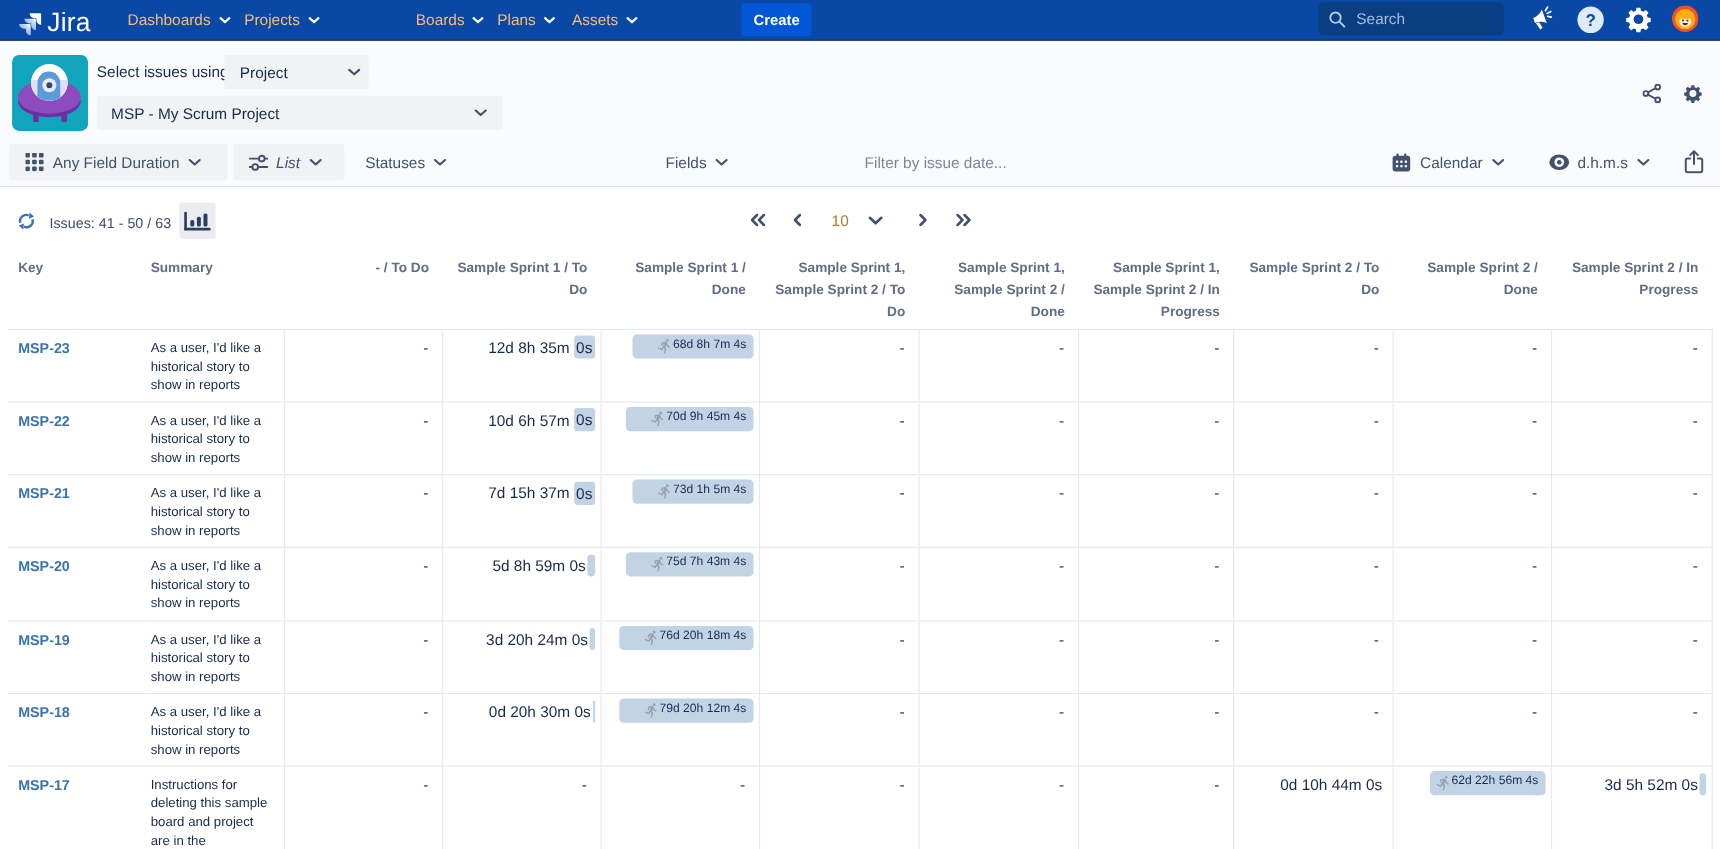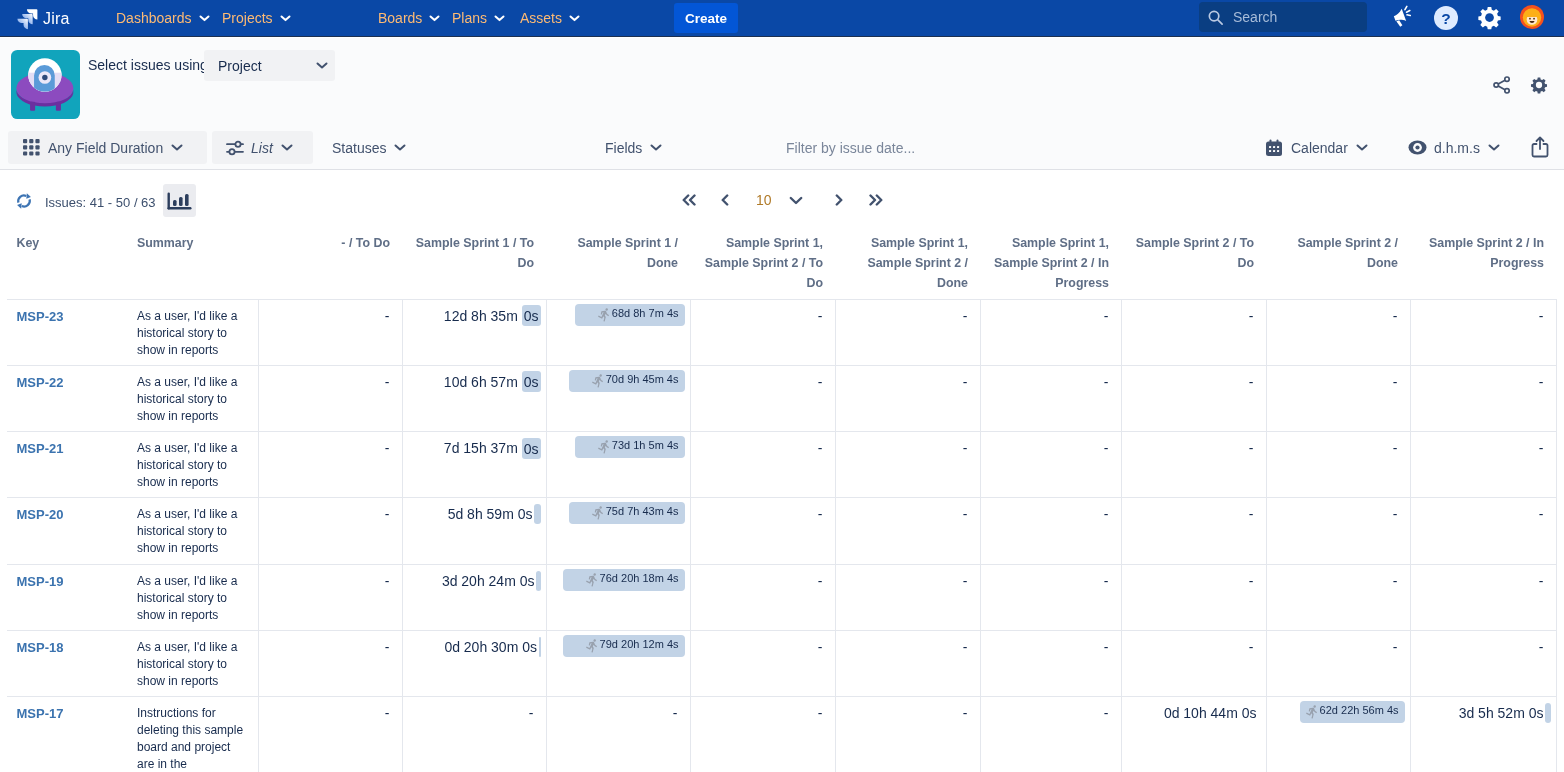--- a/index.html
+++ b/index.html
@@ -2,21 +2,21 @@
 <html><head>
 <meta charset="utf-8">
 <style>
   * { margin:0; padding:0; box-sizing:border-box; }
   html,body { width:1564px; height:772px; overflow:hidden; background:#fff;
     font-family:"Liberation Sans", sans-serif; }
   
   .nav { position:absolute; left:0; top:0; width:1564px; height:37px;
     background:#0a48a6; border-bottom:1px solid #1c3050; }
   .logo { position:absolute; left:15px; top:7px; display:flex; align-items:center; }
-  .logo span { color:#fff; font-size:16px; margin-left:5px; letter-spacing:0.2px; }
+  .logo span { color:#fff; font-size:24px; margin-left:5px; letter-spacing:0.2px; }
   .nitem { position:absolute; top:0; height:36px; color:#fdba74; font-size:14px;
     display:flex; align-items:center;justify-content:center; }
   .nitem svg { margin-left:7px; }
   .createbtn { background:#0356d6; color:#fff; font-size:13.5px; font-weight:700;
     border-radius:3px; width:64px; height:30px; display:flex; align-items:center;
     justify-content:center; position:absolute; left:674px; top:3px; }
   .search { position:absolute; left:1199px; top:2px; width:168px; height:30px;
     background:#0a3e82; border-radius:4px; display:flex; align-items:center; }
   .search span { color:#a7bcd9; font-size:14px; margin-left:9px; }
   .navicon { position:absolute; top:4px; }
@@ -169,20 +169,25 @@
     </g>
     <circle cx="37.3" cy="30.3" r="7" fill="#ece8f8"></circle>
     <circle cx="37.3" cy="30.3" r="3" fill="#2e4a7a"></circle>
   </svg>
   <div class="lbl">Select issues using</div>
   <div class="sel sel1">Project
     <svg class="cv" style="left:112px;top:12px" width="12" height="8" viewBox="0 0 12 8">
         <path d="M1.5 1.5l4.5 4 4.5-4" stroke="#42526e" stroke-width="2" fill="none" stroke-linecap="round" stroke-linejoin="round"></path>
       </svg>
   </div>
+  <div class="sel sel2">MSP - My Scrum Project
+    <svg class="cv" style="left:343px;top:12px" width="12" height="8" viewBox="0 0 12 8">
+        <path d="M1.5 1.5l4.5 4 4.5-4" stroke="#42526e" stroke-width="2" fill="none" stroke-linecap="round" stroke-linejoin="round"></path>
+      </svg>
+  </div>
   <div class="hicons">
     <svg width="18" height="18" viewBox="0 0 18 18">
         <g stroke="#42526e" stroke-width="1.7" fill="none">
           <circle cx="3.2" cy="9" r="2.2"></circle>
           <circle cx="14" cy="3.2" r="2.2"></circle>
           <circle cx="14" cy="14.8" r="2.2"></circle>
           <path d="M5.2 8 L12 4.2 M5.2 10 L12 13.8"></path>
         </g>
       </svg>
     <svg width="18" height="18" viewBox="0 0 24 24">

